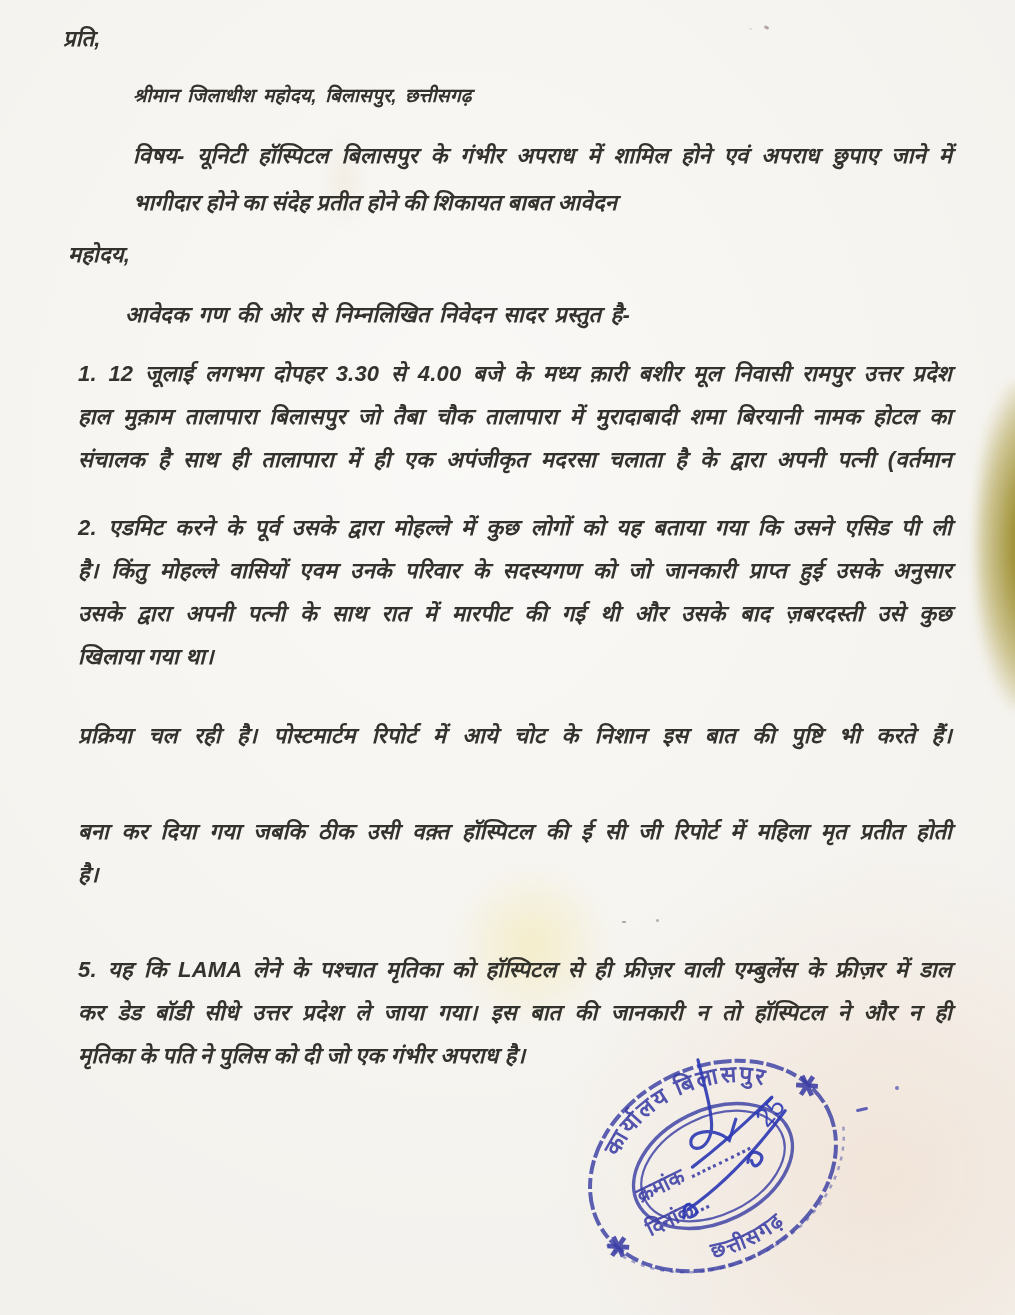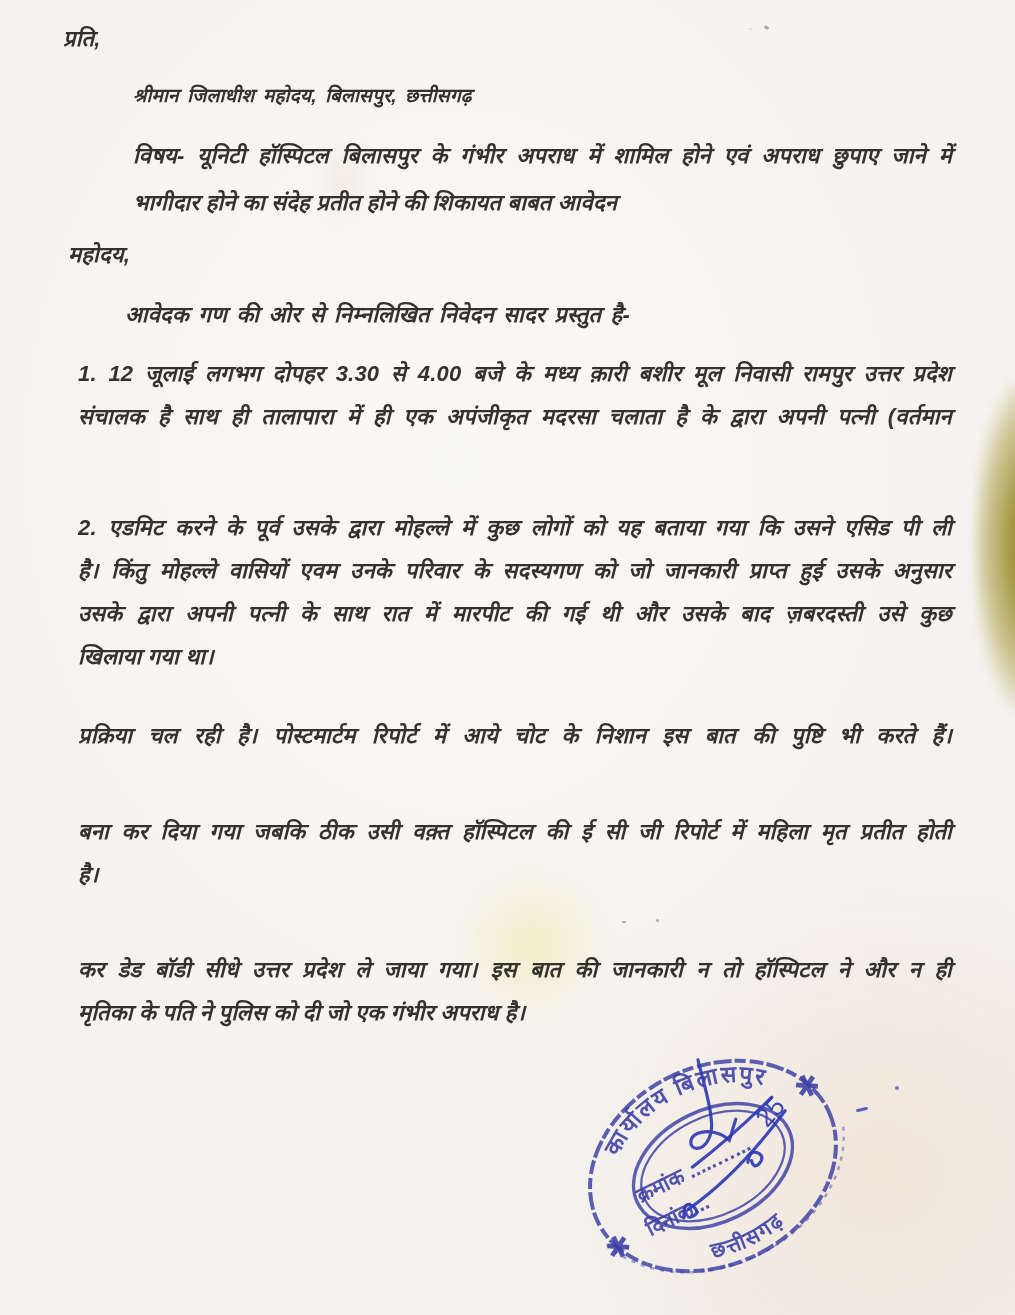--- a/index.html
+++ b/index.html
@@ -74,40 +74,42 @@
     <div class="ln">विषय- यूनिटी हॉस्पिटल बिलासपुर के गंभीर अपराध में शामिल होने एवं अपराध छुपाए जाने में</div>
     <div class="ln short">भागीदार होने का संदेह प्रतीत होने की शिकायत बाबत आवेदन</div>
   </div>
 
   <div class="txt" style="left:68px;top:238px;">महोदय,</div>
 
   <div class="txt" style="left:77px;top:298px;margin-left:48px;">आवेदक गण की ओर से निम्नलिखित निवेदन सादर प्रस्तुत है-</div>
 
   <div class="block" style="left:78px;top:354px;width:874px;">
     <div class="ln">1. 12 जूलाई लगभग दोपहर 3.30 से 4.00 बजे के मध्य क़ारी बशीर मूल निवासी रामपुर उत्तर प्रदेश</div>
+    <div class="ln">हाल मुक़ाम तालापारा बिलासपुर जो तैबा चौक तालापारा में मुरादाबादी शमा बिरयानी नामक होटल का</div>
     <div class="ln">संचालक है साथ ही तालापारा में ही एक अपंजीकृत मदरसा चलाता है के द्वारा अपनी पत्नी (वर्तमान</div>
   </div>
 
   <div class="block" style="left:78px;top:508px;width:874px;">
     <div class="ln">2. एडमिट करने के पूर्व उसके द्वारा मोहल्ले में कुछ लोगों को यह बताया गया कि उसने एसिड पी ली</div>
     <div class="ln">है। किंतु मोहल्ले वासियों एवम उनके परिवार के सदस्यगण को जो जानकारी प्राप्त हुई उसके अनुसार</div>
     <div class="ln">उसके द्वारा अपनी पत्नी के साथ रात में मारपीट की गई थी और उसके बाद ज़बरदस्ती उसे कुछ</div>
     <div class="ln short">खिलाया गया था।</div>
   </div>
 
   <div class="block" style="left:78px;top:716px;width:874px;">
     <div class="ln short" style="text-align-last:justify;">प्रक्रिया चल रही है। पोस्टमार्टम रिपोर्ट में आये चोट के निशान इस बात की पुष्टि भी करते हैं।</div>
   </div>
 
   <div class="block" style="left:78px;top:812px;width:874px;">
     <div class="ln">बना कर दिया गया जबकि ठीक उसी वक़्त हॉस्पिटल की ई सी जी रिपोर्ट में महिला मृत प्रतीत होती</div>
     <div class="ln short">है।</div>
   </div>
 
   <div class="block" style="left:78px;top:950px;width:874px;">
+    <div class="ln">5. यह कि LAMA लेने के पश्चात मृतिका को हॉस्पिटल से ही फ्रीज़र वाली एम्बुलेंस के फ्रीज़र में डाल</div>
     <div class="ln">कर डेड बॉडी सीधे उत्तर प्रदेश ले जाया गया। इस बात की जानकारी न तो हॉस्पिटल ने और न ही</div>
     <div class="ln short">मृतिका के पति ने पुलिस को दी जो एक गंभीर अपराध है।</div>
   </div>
 
   <div class="stamp-wrap">
     <svg width="330" height="252" viewBox="0 0 330 252">
       <g fill="none" stroke="#2b2f9e" stroke-opacity="0.82">
 
         <ellipse cx="165" cy="126" rx="128" ry="99" stroke-width="4" stroke-dasharray="18 3 11 4 14 3"></ellipse>
 

